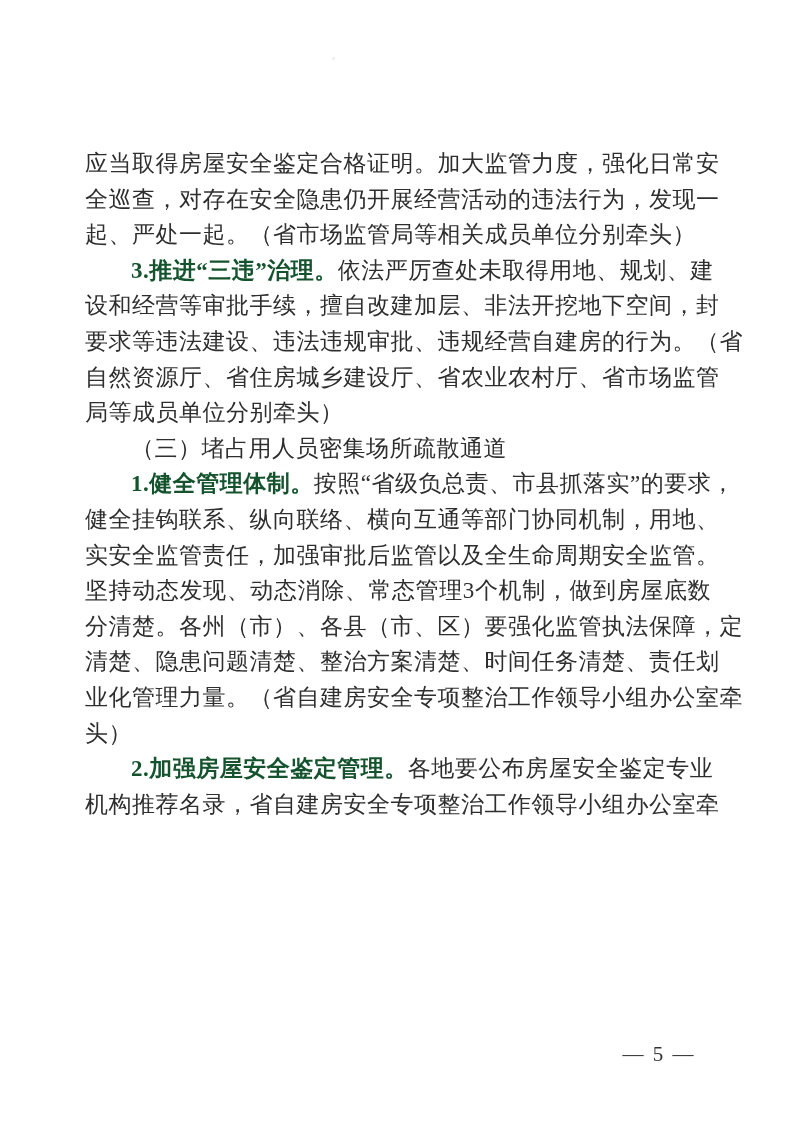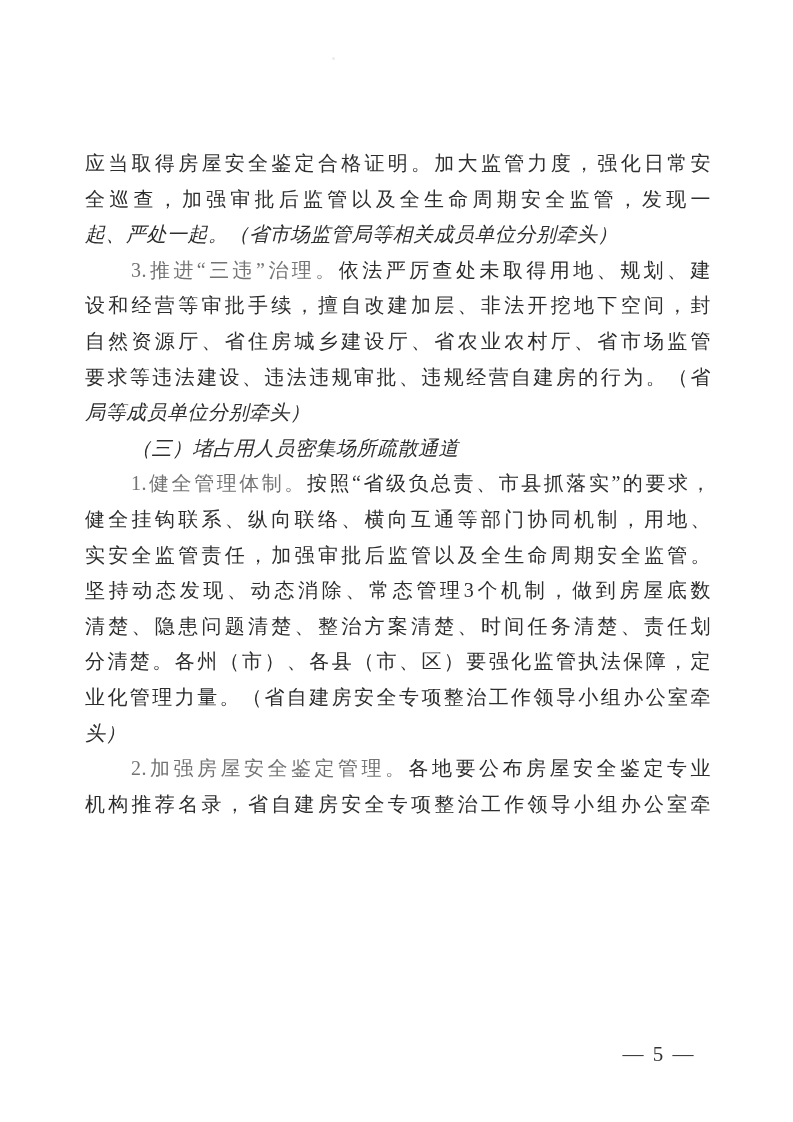--- a/index.html
+++ b/index.html
@@ -19,42 +19,41 @@
   
   .doc-body {
     position: absolute;
     left: 85px;
     top: 146px;
     width: 626px;
   }
   .ln {
     margin: 0;
     padding: 0;
-    font-size: 20px;
+    font-size: 23px;
     line-height: 35.6px;
     height: 35.6px;
     white-space: nowrap;
     text-align: justify;
     text-align-last: justify;
     text-justify: inter-character;
     letter-spacing: 0.5px;
   }
   
   .ln.end {
     text-align: right;
     text-align-last: left;
-    font-style: italic;
   }
   
   .ln.indent {
     text-indent: 46px;
   }
   .ln b.lead {
-    font-weight: normal;
-    color: #737373;
+    font-weight: bold;
+    color: #14532d;
   }
   
   .page-num {
     position: absolute;
     left: 592px;
     top: 1041px;
     width: 134px;
     text-align: center;
     font-size: 21px;
     letter-spacing: 2px;
@@ -74,34 +73,34 @@
 </style>
 </head>
 <body>
 
 <div class="page">
 
   <span class="speck"></span>
 
   <main class="doc-body">
     <p class="ln"><b class="lead"></b><span>应当取得房屋安全鉴定合格证明。加大监管力度，强化日常安</span></p>
-    <p class="ln"><b class="lead"></b><span>全巡查，加强审批后监管以及全生命周期安全监管，发现一</span></p>
+    <p class="ln"><b class="lead"></b><span>全巡查，对存在安全隐患仍开展经营活动的违法行为，发现一</span></p>
     <p class="ln end"><b class="lead"></b><span>起、严处一起。（省市场监管局等相关成员单位分别牵头）</span></p>
     <p class="ln indent"><b class="lead">3.推进“三违”治理。</b><span>依法严厉查处未取得用地、规划、建</span></p>
     <p class="ln"><b class="lead"></b><span>设和经营等审批手续，擅自改建加层、非法开挖地下空间，封</span></p>
+    <p class="ln"><b class="lead"></b><span>要求等违法建设、违法违规审批、违规经营自建房的行为。（省</span></p>
     <p class="ln"><b class="lead"></b><span>自然资源厅、省住房城乡建设厅、省农业农村厅、省市场监管</span></p>
-    <p class="ln"><b class="lead"></b><span>要求等违法建设、违法违规审批、违规经营自建房的行为。（省</span></p>
     <p class="ln end"><b class="lead"></b><span>局等成员单位分别牵头）</span></p>
     <p class="ln indent end"><b class="lead"></b><span>（三）堵占用人员密集场所疏散通道</span></p>
     <p class="ln indent"><b class="lead">1.健全管理体制。</b><span>按照“省级负总责、市县抓落实”的要求，</span></p>
     <p class="ln"><b class="lead"></b><span>健全挂钩联系、纵向联络、横向互通等部门协同机制，用地、</span></p>
     <p class="ln"><b class="lead"></b><span>实安全监管责任，加强审批后监管以及全生命周期安全监管。</span></p>
     <p class="ln"><b class="lead"></b><span>坚持动态发现、动态消除、常态管理3个机制，做到房屋底数</span></p>
+    <p class="ln"><b class="lead"></b><span>分清楚。各州（市）、各县（市、区）要强化监管执法保障，定</span></p>
     <p class="ln"><b class="lead"></b><span>清楚、隐患问题清楚、整治方案清楚、时间任务清楚、责任划</span></p>
-    <p class="ln"><b class="lead"></b><span>分清楚。各州（市）、各县（市、区）要强化监管执法保障，定</span></p>
     <p class="ln"><b class="lead"></b><span>业化管理力量。（省自建房安全专项整治工作领导小组办公室牵</span></p>
     <p class="ln end"><b class="lead"></b><span>头）</span></p>
     <p class="ln indent"><b class="lead">2.加强房屋安全鉴定管理。</b><span>各地要公布房屋安全鉴定专业</span></p>
     <p class="ln"><b class="lead"></b><span>机构推荐名录，省自建房安全专项整治工作领导小组办公室牵</span></p>
   </main>
 
   <div class="page-num">— 5 —</div>
 
 </div>
 

